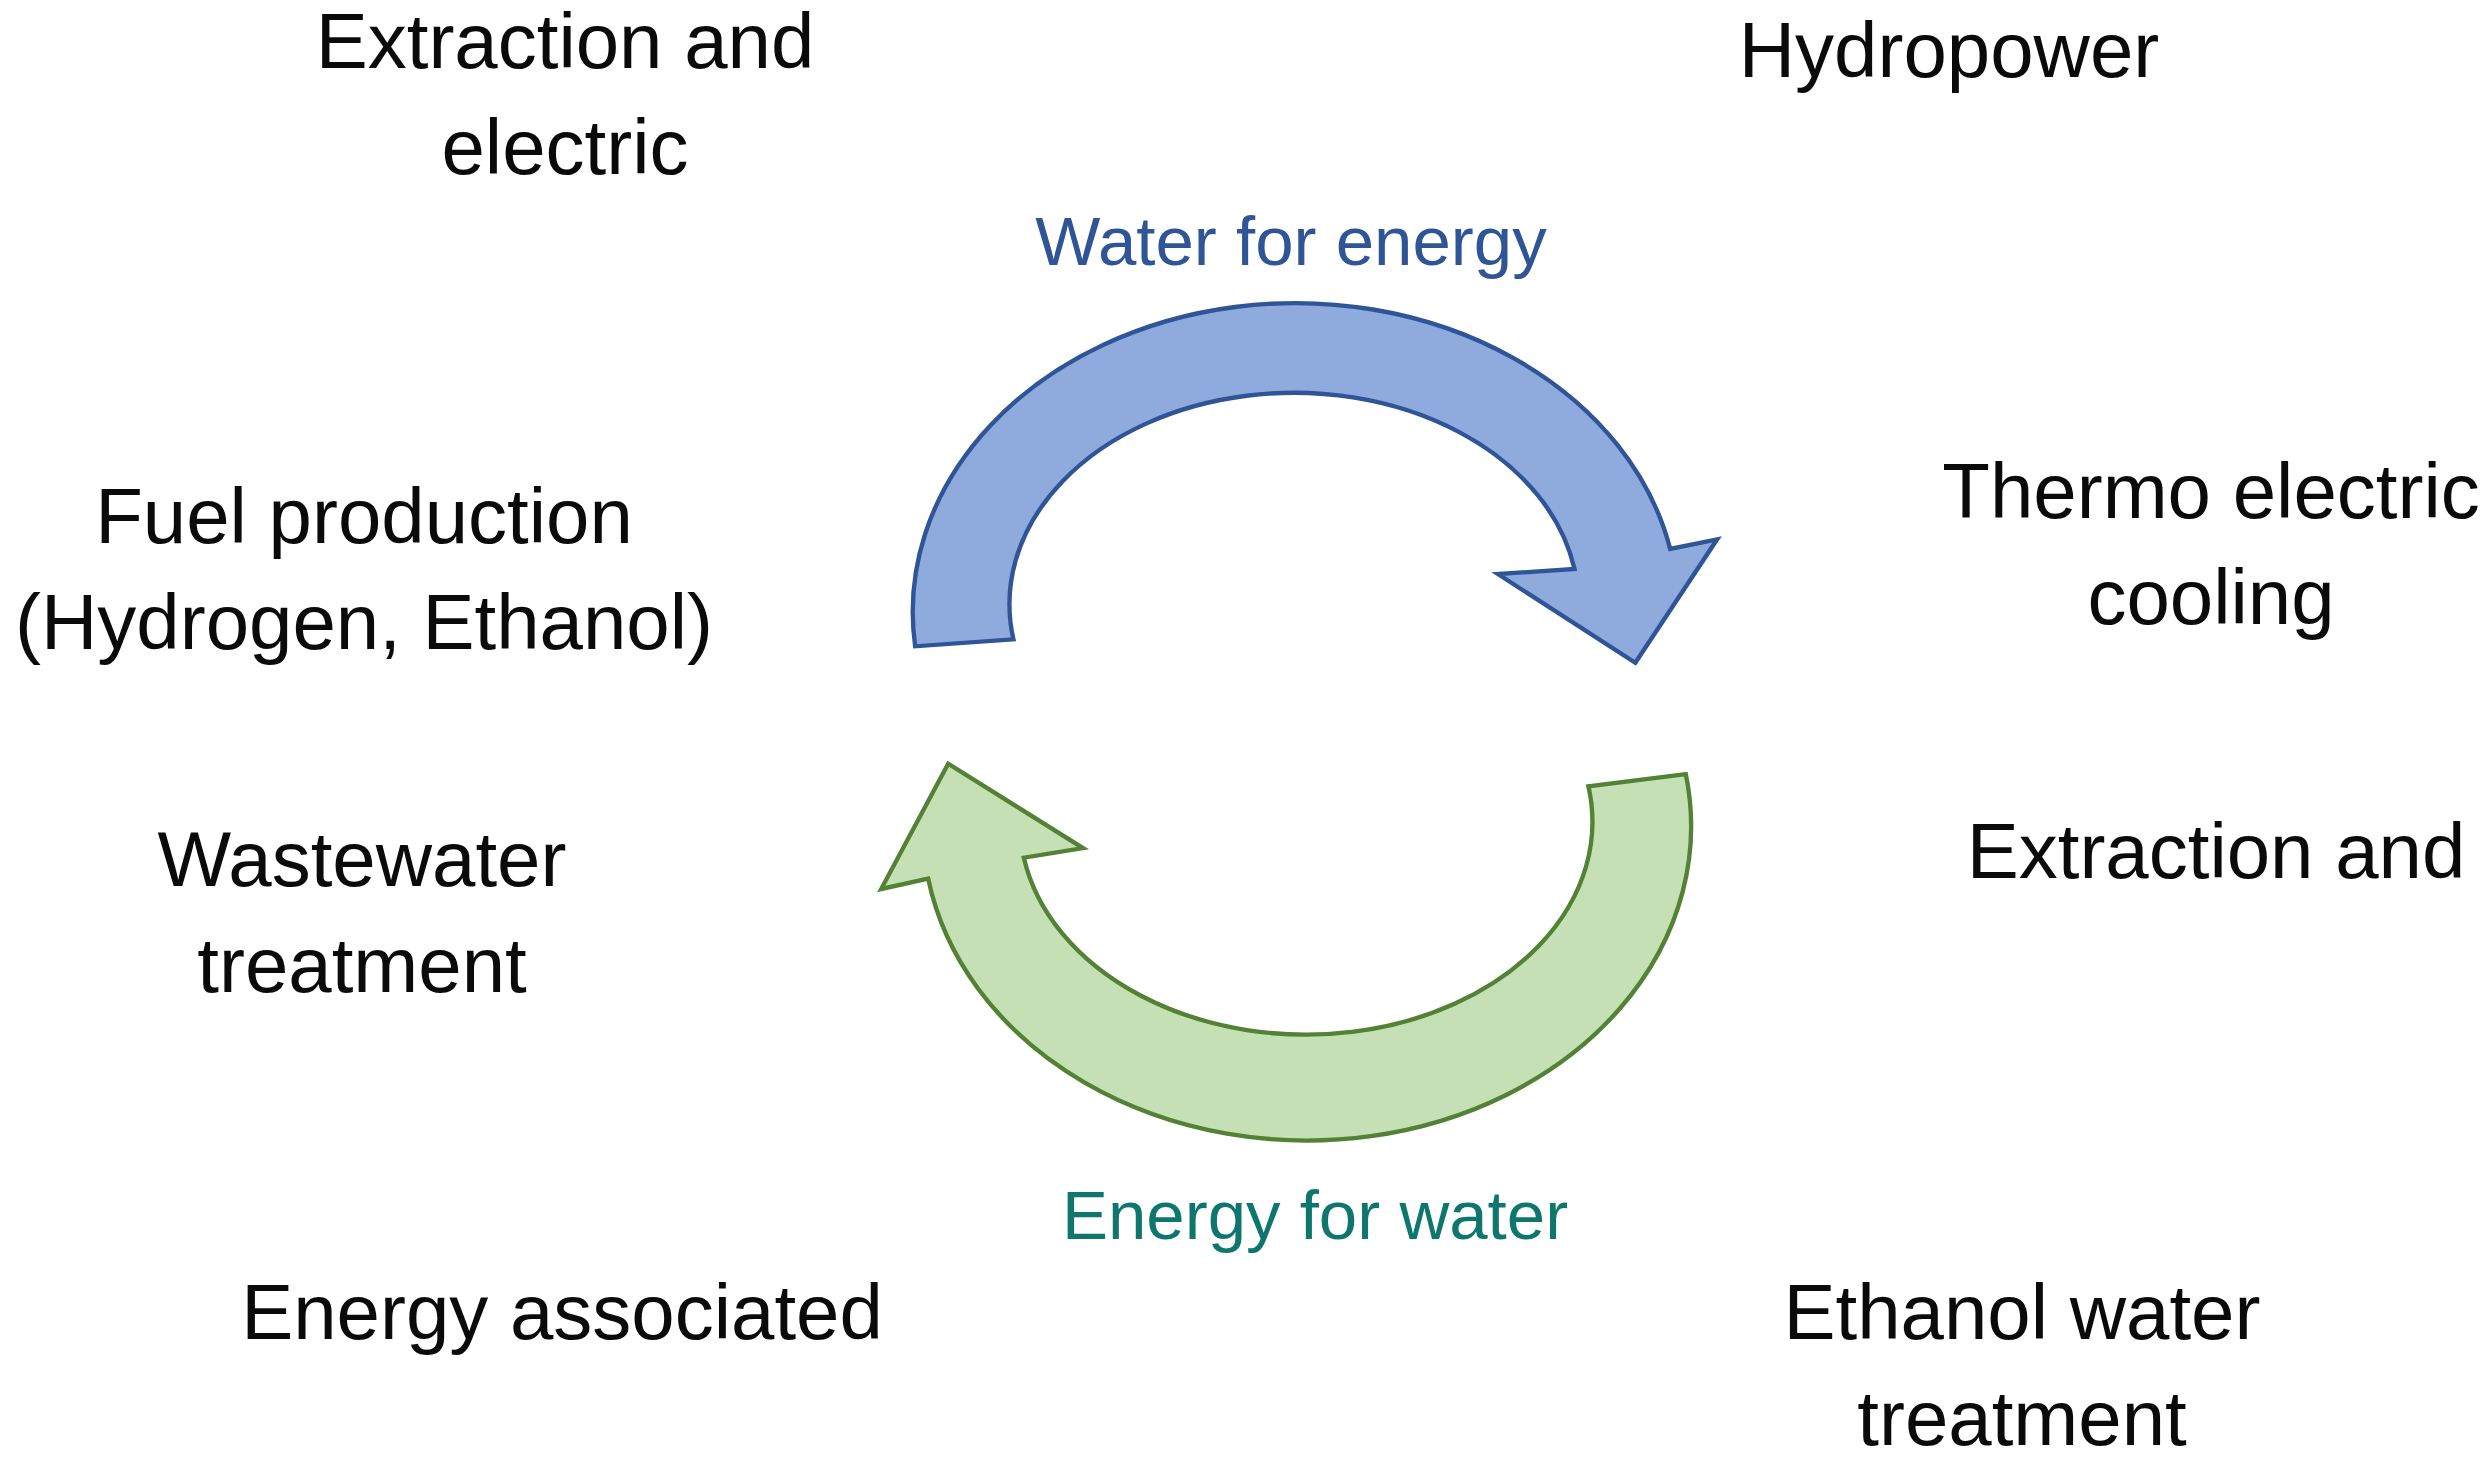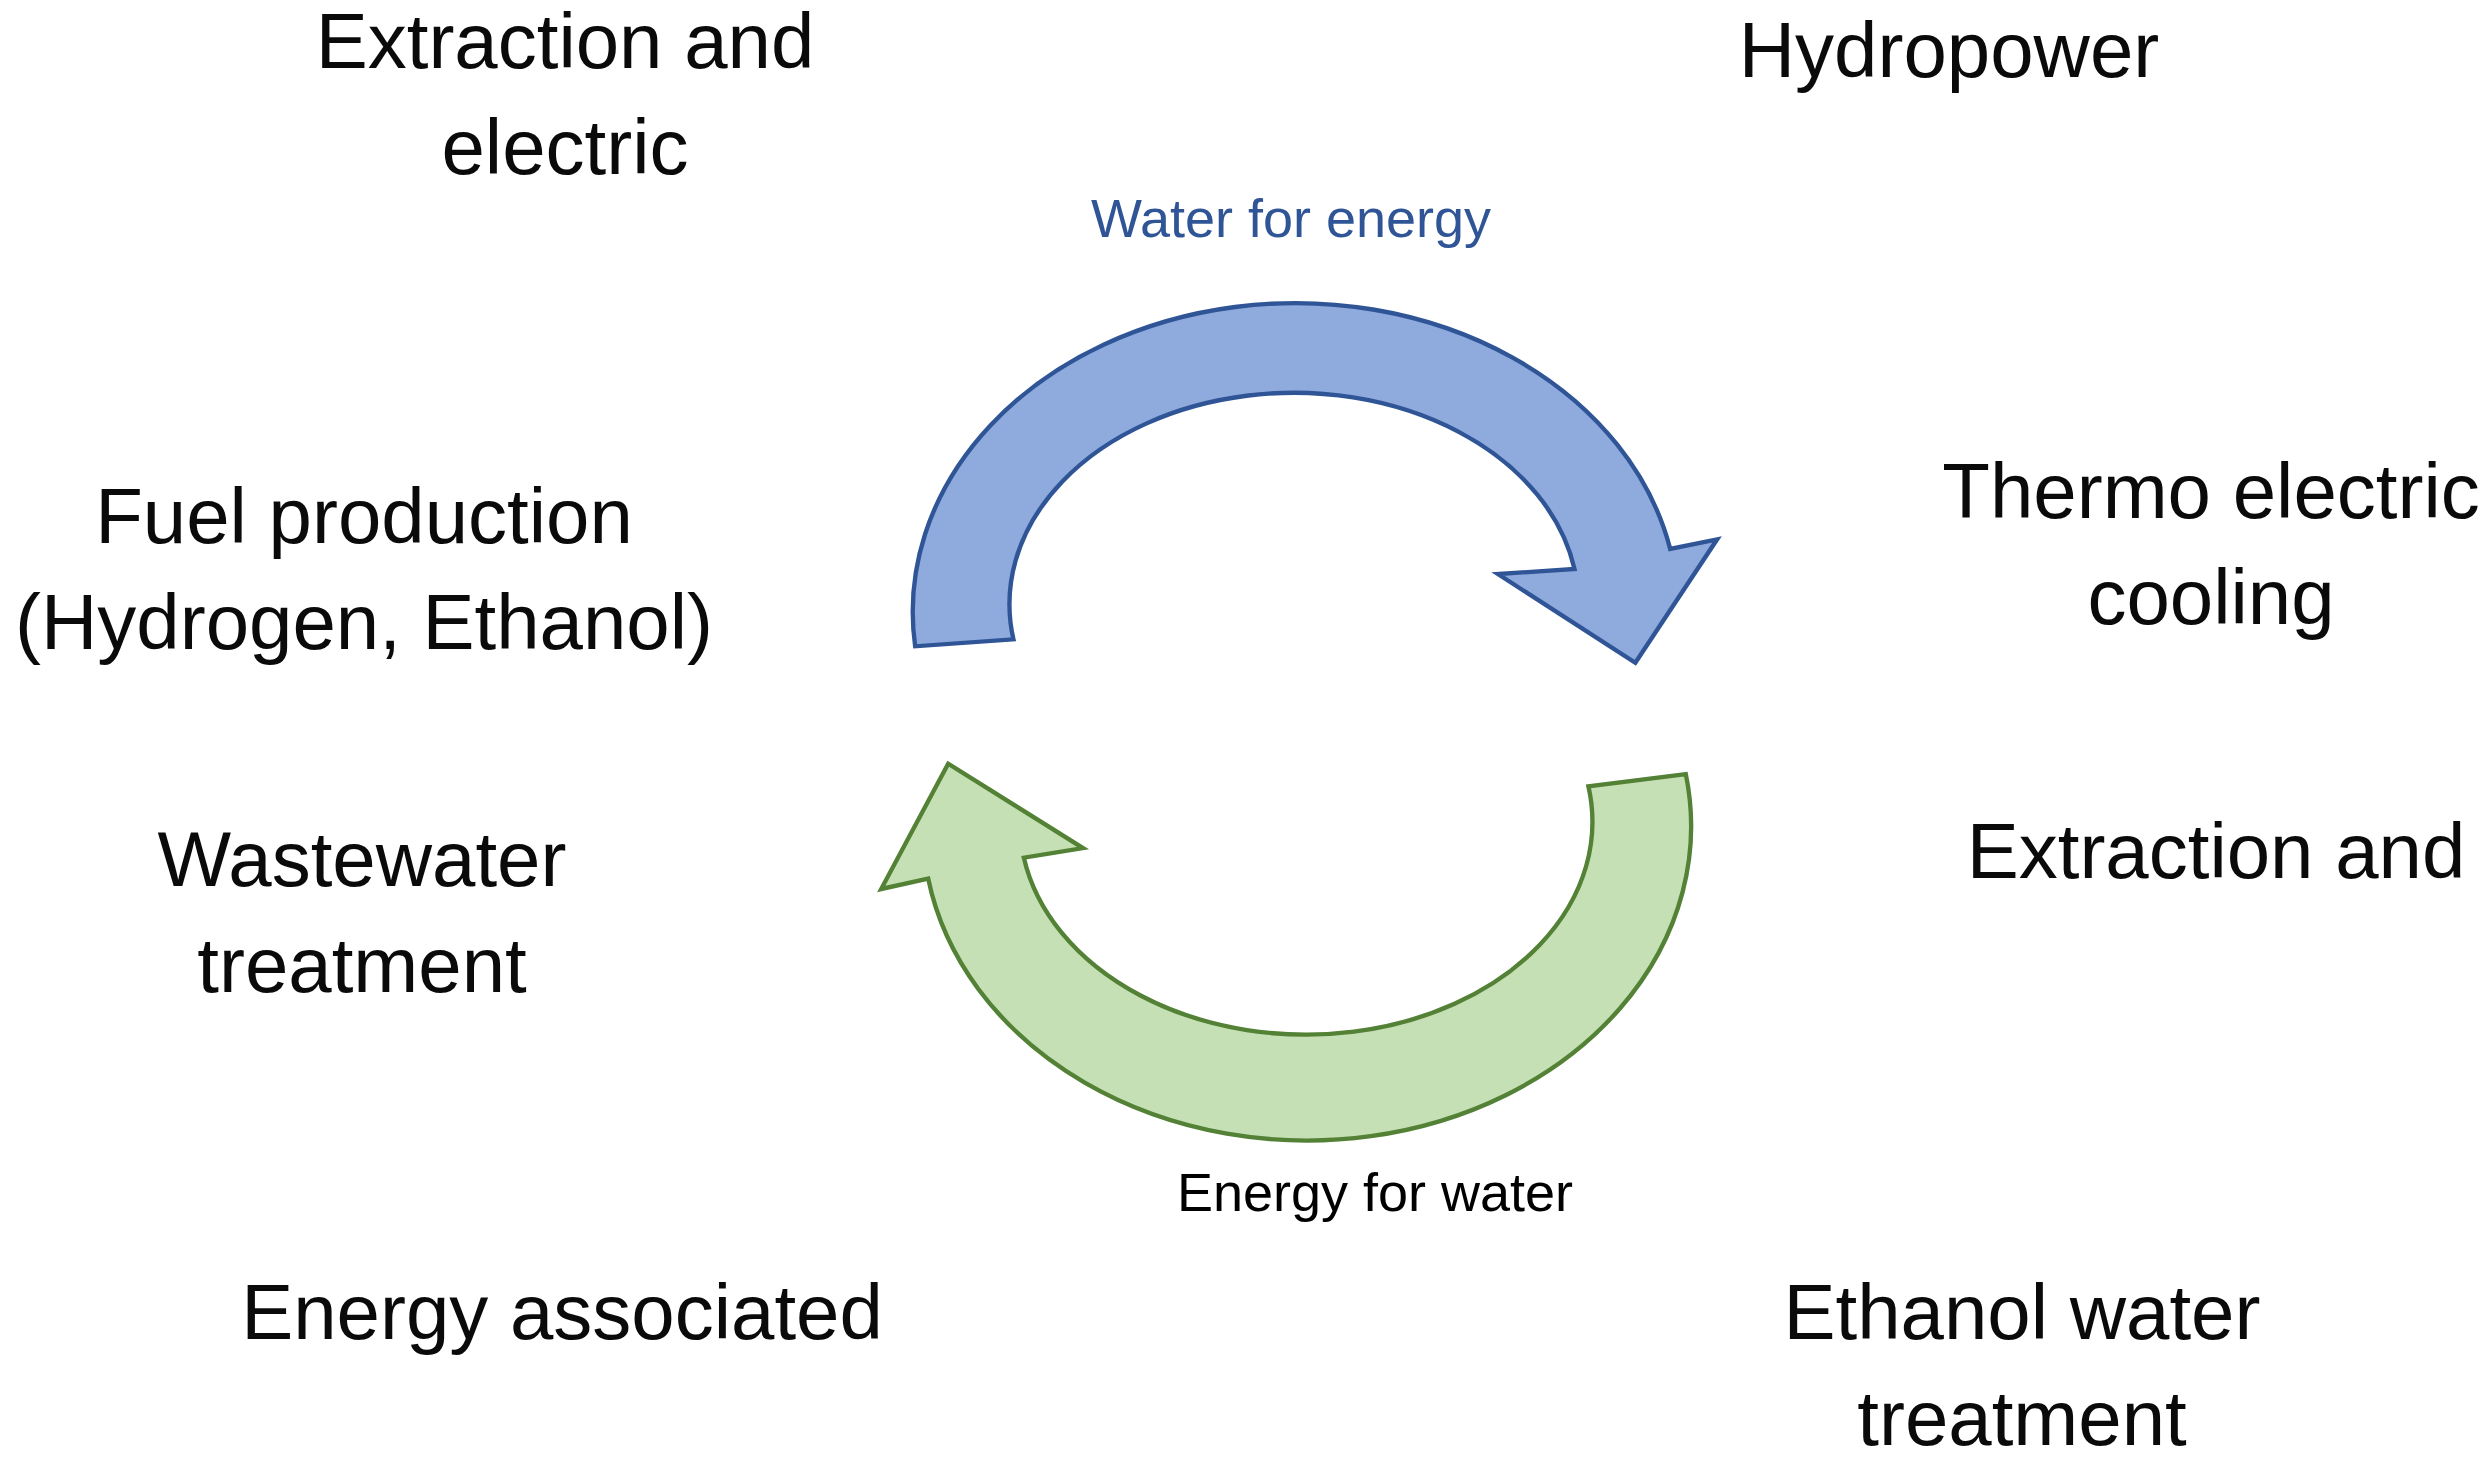--- a/index.html
+++ b/index.html
@@ -28,23 +28,24 @@
     text-align: center;
     font-size: 78px;
     line-height: 106px;
     color: #0a0a0a;
     white-space: nowrap;
   }
   .caption {
     position: absolute;
     transform: translateX(-50%);
     text-align: center;
-    font-size: 54px;
+    font-size: 69px;
     line-height: 84px;
     white-space: nowrap;
+    margin-top: 24px;
   }
 </style>
 </head>
 <body>
 
 <div class="stage">
 
   <svg class="arrows-svg" width="2487" height="1477" viewBox="0 0 2859 1698">
 
     <path stroke-width="5" stroke-linejoin="miter" d="M 1052 743
@@ -61,21 +62,21 @@
              L 1013 1022
              L 1090 878
              L 1245 975
              L 1177 986
              A 327 243 0 0 0 1826 904
              Z" fill="#C5E0B4" stroke="#538135"></path>
   </svg>
 
   <div class="caption" style="left: 1291px; top: 176px; color: rgb(47, 85, 151);">Water for energy</div>
 
-  <div class="caption" style="left: 1375px; top: 1150px; color: #000000;">Energy for water</div>
+  <div class="caption" style="left: 1315px; top: 1150px; color: #0f766e;">Energy for water</div>
 
   <div class="label" style="left:565px; top:-12px">
     <div>Extraction and</div>
     <div>electric</div>
   </div>
 
   <div class="label" style="left:1949px; top:-3.5px">
     <div>Hydropower</div>
   </div>
 

